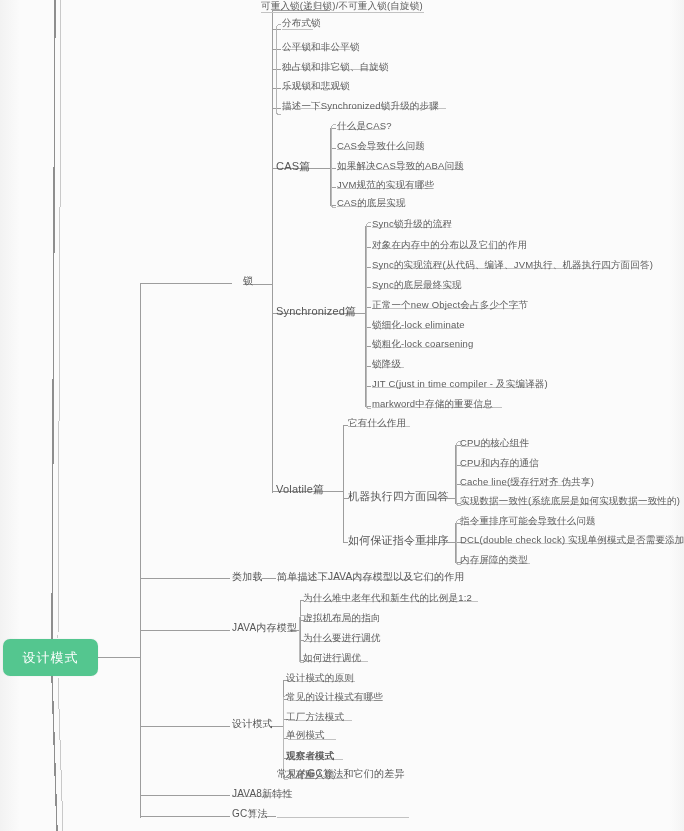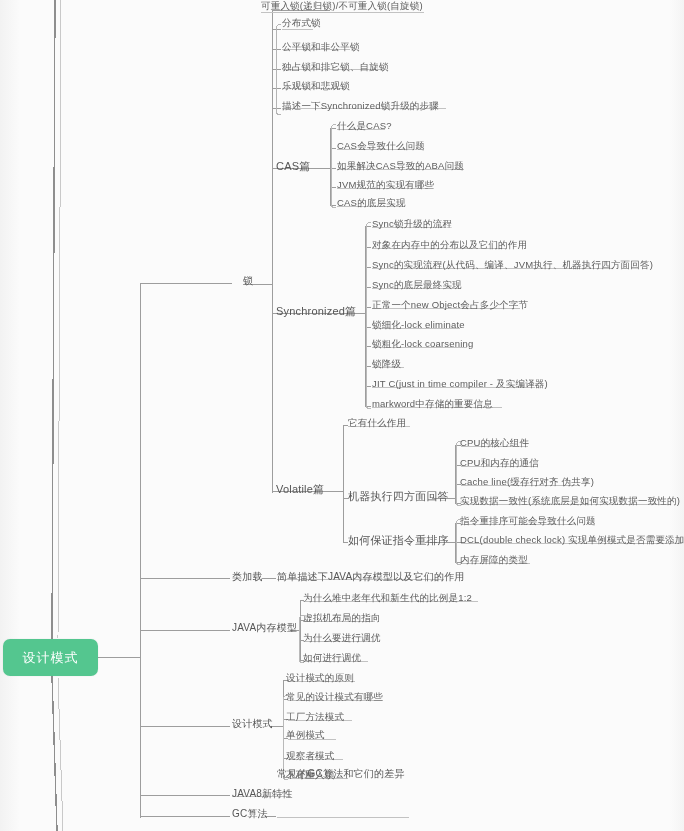--- a/index.html
+++ b/index.html
@@ -281,17 +281,17 @@
       <div class="node leaf" style="left: 303px; top: 592px;">为什么堆中老年代和新生代的比例是1:2</div>
       <div class="node leaf" style="left: 303px; top: 612px;">虚拟机布局的指向</div>
       <div class="node leaf" style="left: 303px; top: 632px;">为什么要进行调优</div>
       <div class="node leaf" style="left: 303px; top: 652px;">如何进行调优</div>
     </div>
   <div id="dp_children">
       <div class="node leaf" style="left: 286px; top: 672px;">设计模式的原则</div>
       <div class="node leaf" style="left: 286px; top: 691px;">常见的设计模式有哪些</div>
       <div class="node leaf" style="left: 286px; top: 711px;">工厂方法模式</div>
       <div class="node leaf" style="left: 286px; top: 730px; font-family: Liberation Mono, monospace;">单例模式</div>
-      <div class="node leaf" style="left: 286px; top: 750px;">观察者模式</div>
+      <div class="node leaf" style="left: 286px; top: 750px; font-weight: bold;">观察者模式</div>
       <div class="node leaf" style="left: 286px; top: 769px;">不可重入锁</div>
     </div>
 
 </div>
 
 </body></html>

